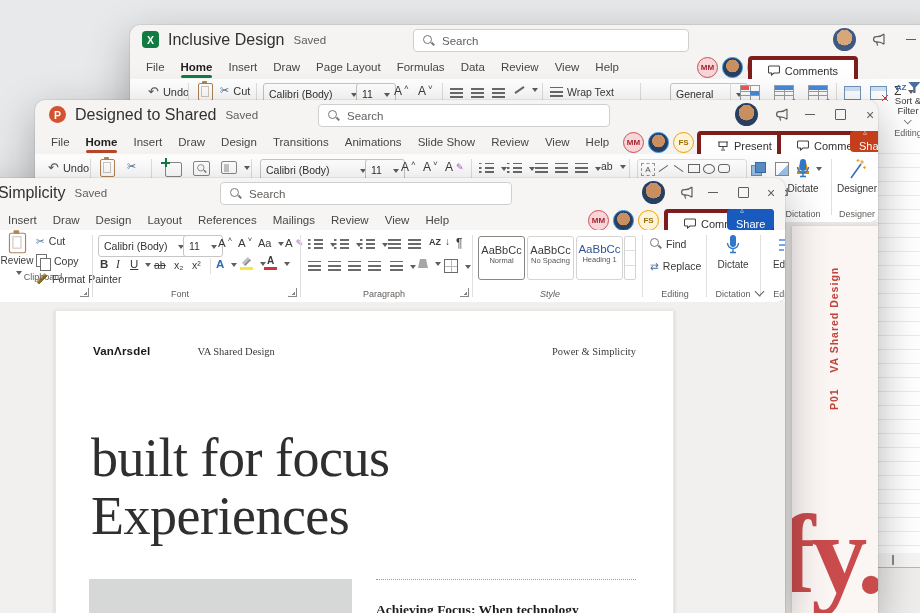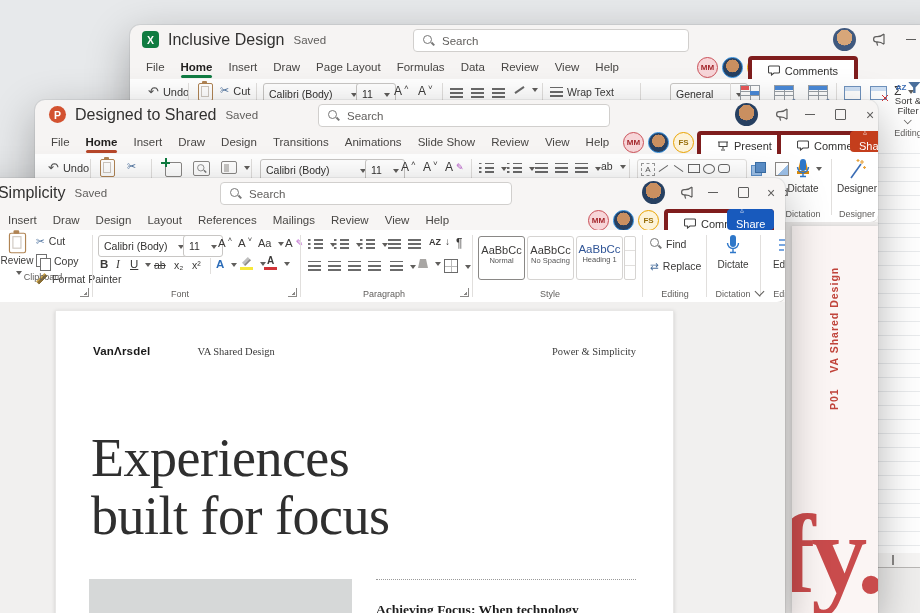--- a/index.html
+++ b/index.html
@@ -652,21 +652,21 @@
     </div>
     <div style="position:absolute;left:676px;top:6px;width:45px;height:42px;border:1px solid #d6d4d2;border-radius:3px;background:#fff;text-align:center;">
       <div style="font-size:11.5px;margin-top:6px;color:#2f5496;">AaBbCc</div>
       <div style="font-size:7.5px;color:#555;">Heading 1</div>
     </div>
     <div style="position:absolute;left:724px;top:6px;width:10px;height:42px;border:1px solid #d6d4d2;border-radius:2px;display:flex;flex-direction:column;">
       <span style="flex:1;border-bottom:1px solid #e1dfdd;"></span>
         <span style="flex:1;border-bottom:1px solid #e1dfdd;"></span>
         <span style="flex:1;"></span>
     </div>
-    <div class="glabel" style="left:630px;width:40px;bottom:3px;">Style</div>
+    <div class="glabel" style="left:630px;width:40px;bottom:3px;font-style:italic;">Style</div>
     <div class="vsep" style="left:742px;top:5px;height:62px;"></div>
 
     <div class="ritem" style="left:750px;top:8px;font-size:10.5px;">
       <span class="i-mag"></span>
       <span>Find</span>
     </div>
     <div class="ritem" style="left:750px;top:30px;font-size:10.5px;">
       <span style="color:#4a6f9c;">⇄</span>
       <span>Replace</span>
     </div>
@@ -694,22 +694,22 @@
 
   <div style="position:absolute;left:0;right:0;top:124px;bottom:0;background:#f1f0ef;">
     <div style="position:absolute;left:155px;top:8px;width:617px;height:420px;background:#fff;
                 box-shadow:0 1px 4px rgba(0,0,0,.14);border:1px solid #e8e7e6;">
       <div style="position:absolute;left:37px;right:37px;top:34px;display:flex;align-items:baseline;">
         <span style="font-weight:bold;font-size:11.5px;letter-spacing:.2px;color:#1a1a1a;">VanΛrsdel</span>
         <span class="serif" style="font-size:10.5px;color:#3b3b3b;margin-left:47px;">VA Shared Design</span>
         <span class="serif" style="font-size:10.5px;color:#3b3b3b;margin-left:auto;">Power &amp; Simplicity</span>
       </div>
       <div class="serif" style="position:absolute;left:35px;top:118px;font-size:54px;line-height:58px;color:#2f2f2f;letter-spacing:-.5px;">
+        <div>built for focus</div>
         <div>Experiences</div>
-        <div>built for focus</div>
       </div>
       <div style="position:absolute;left:33px;top:268px;width:263px;height:140px;background:#d6d8d8;"></div>
       <div style="position:absolute;left:320px;width:260px;top:268px;border-top:1.5px dotted #9a9a9a;"></div>
       <div class="serif" style="position:absolute;left:320px;width:268px;top:289px;font-size:13.5px;font-weight:bold;color:#1f1f1f;line-height:19px;">Achieving Focus: When technology communicates and</div>
     </div>
   </div>
   <span class="chev" style="left:856px;top:108px;"></span>
 </div>
 
 </body></html>

